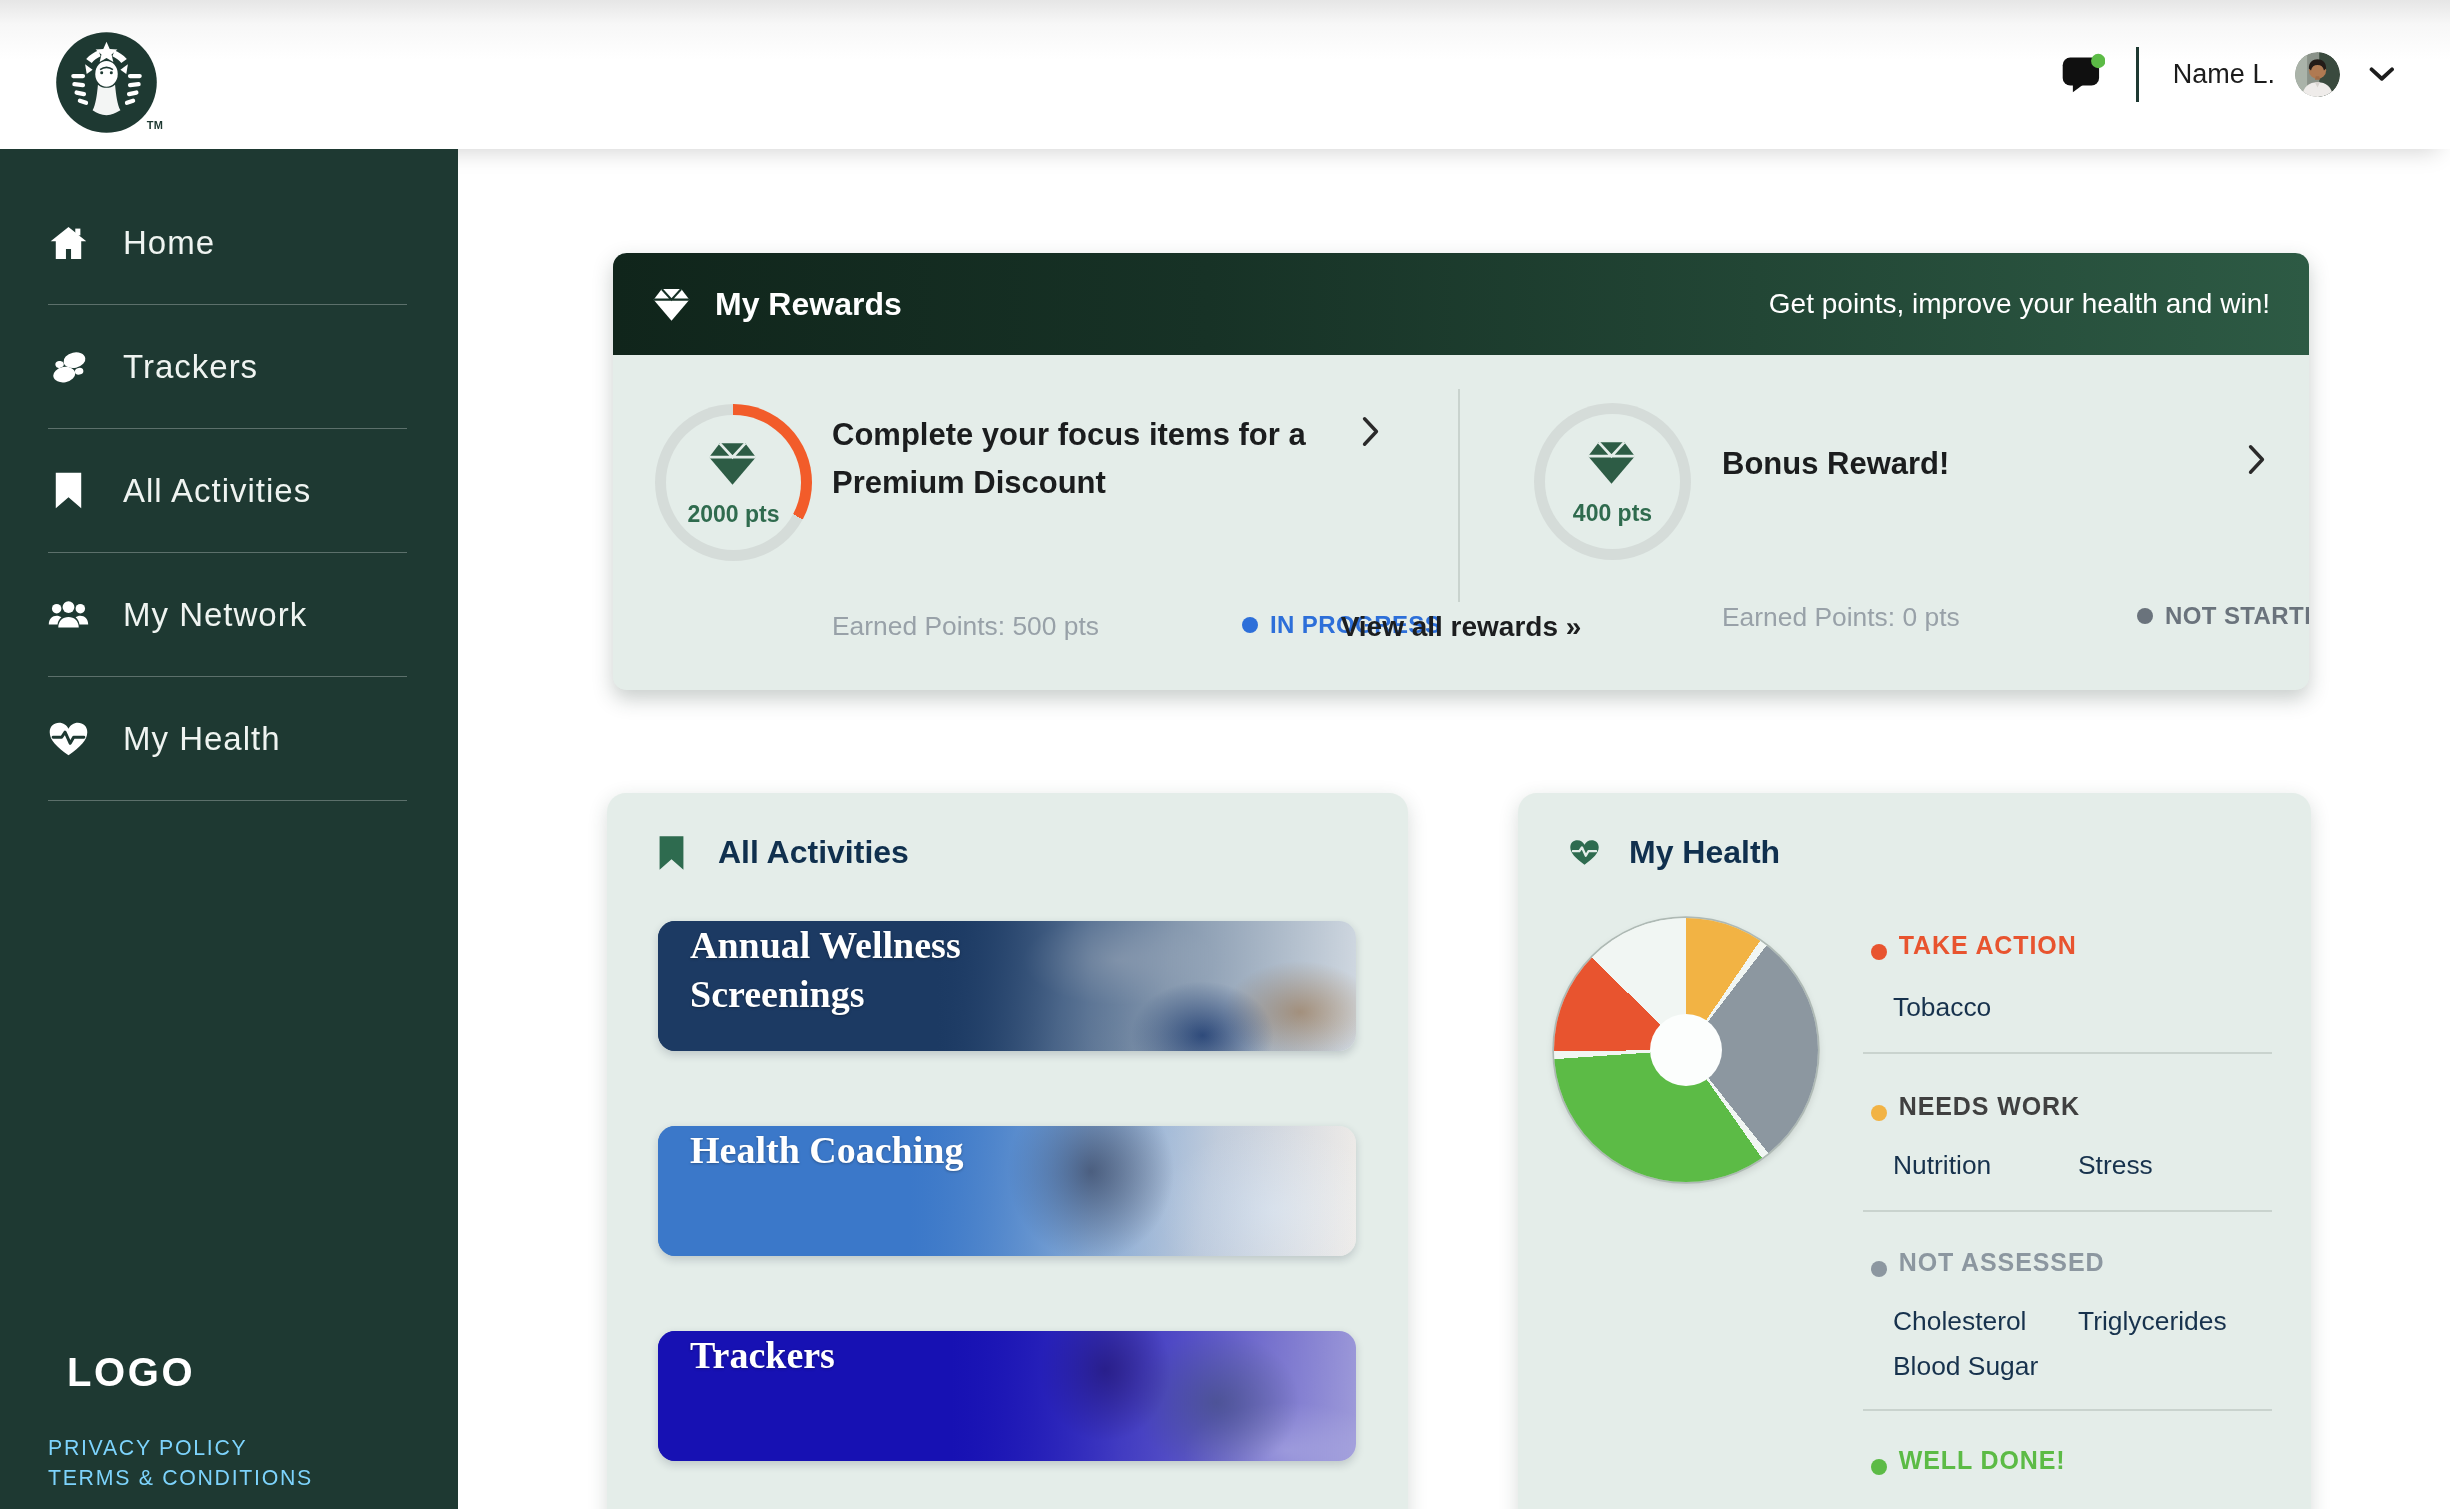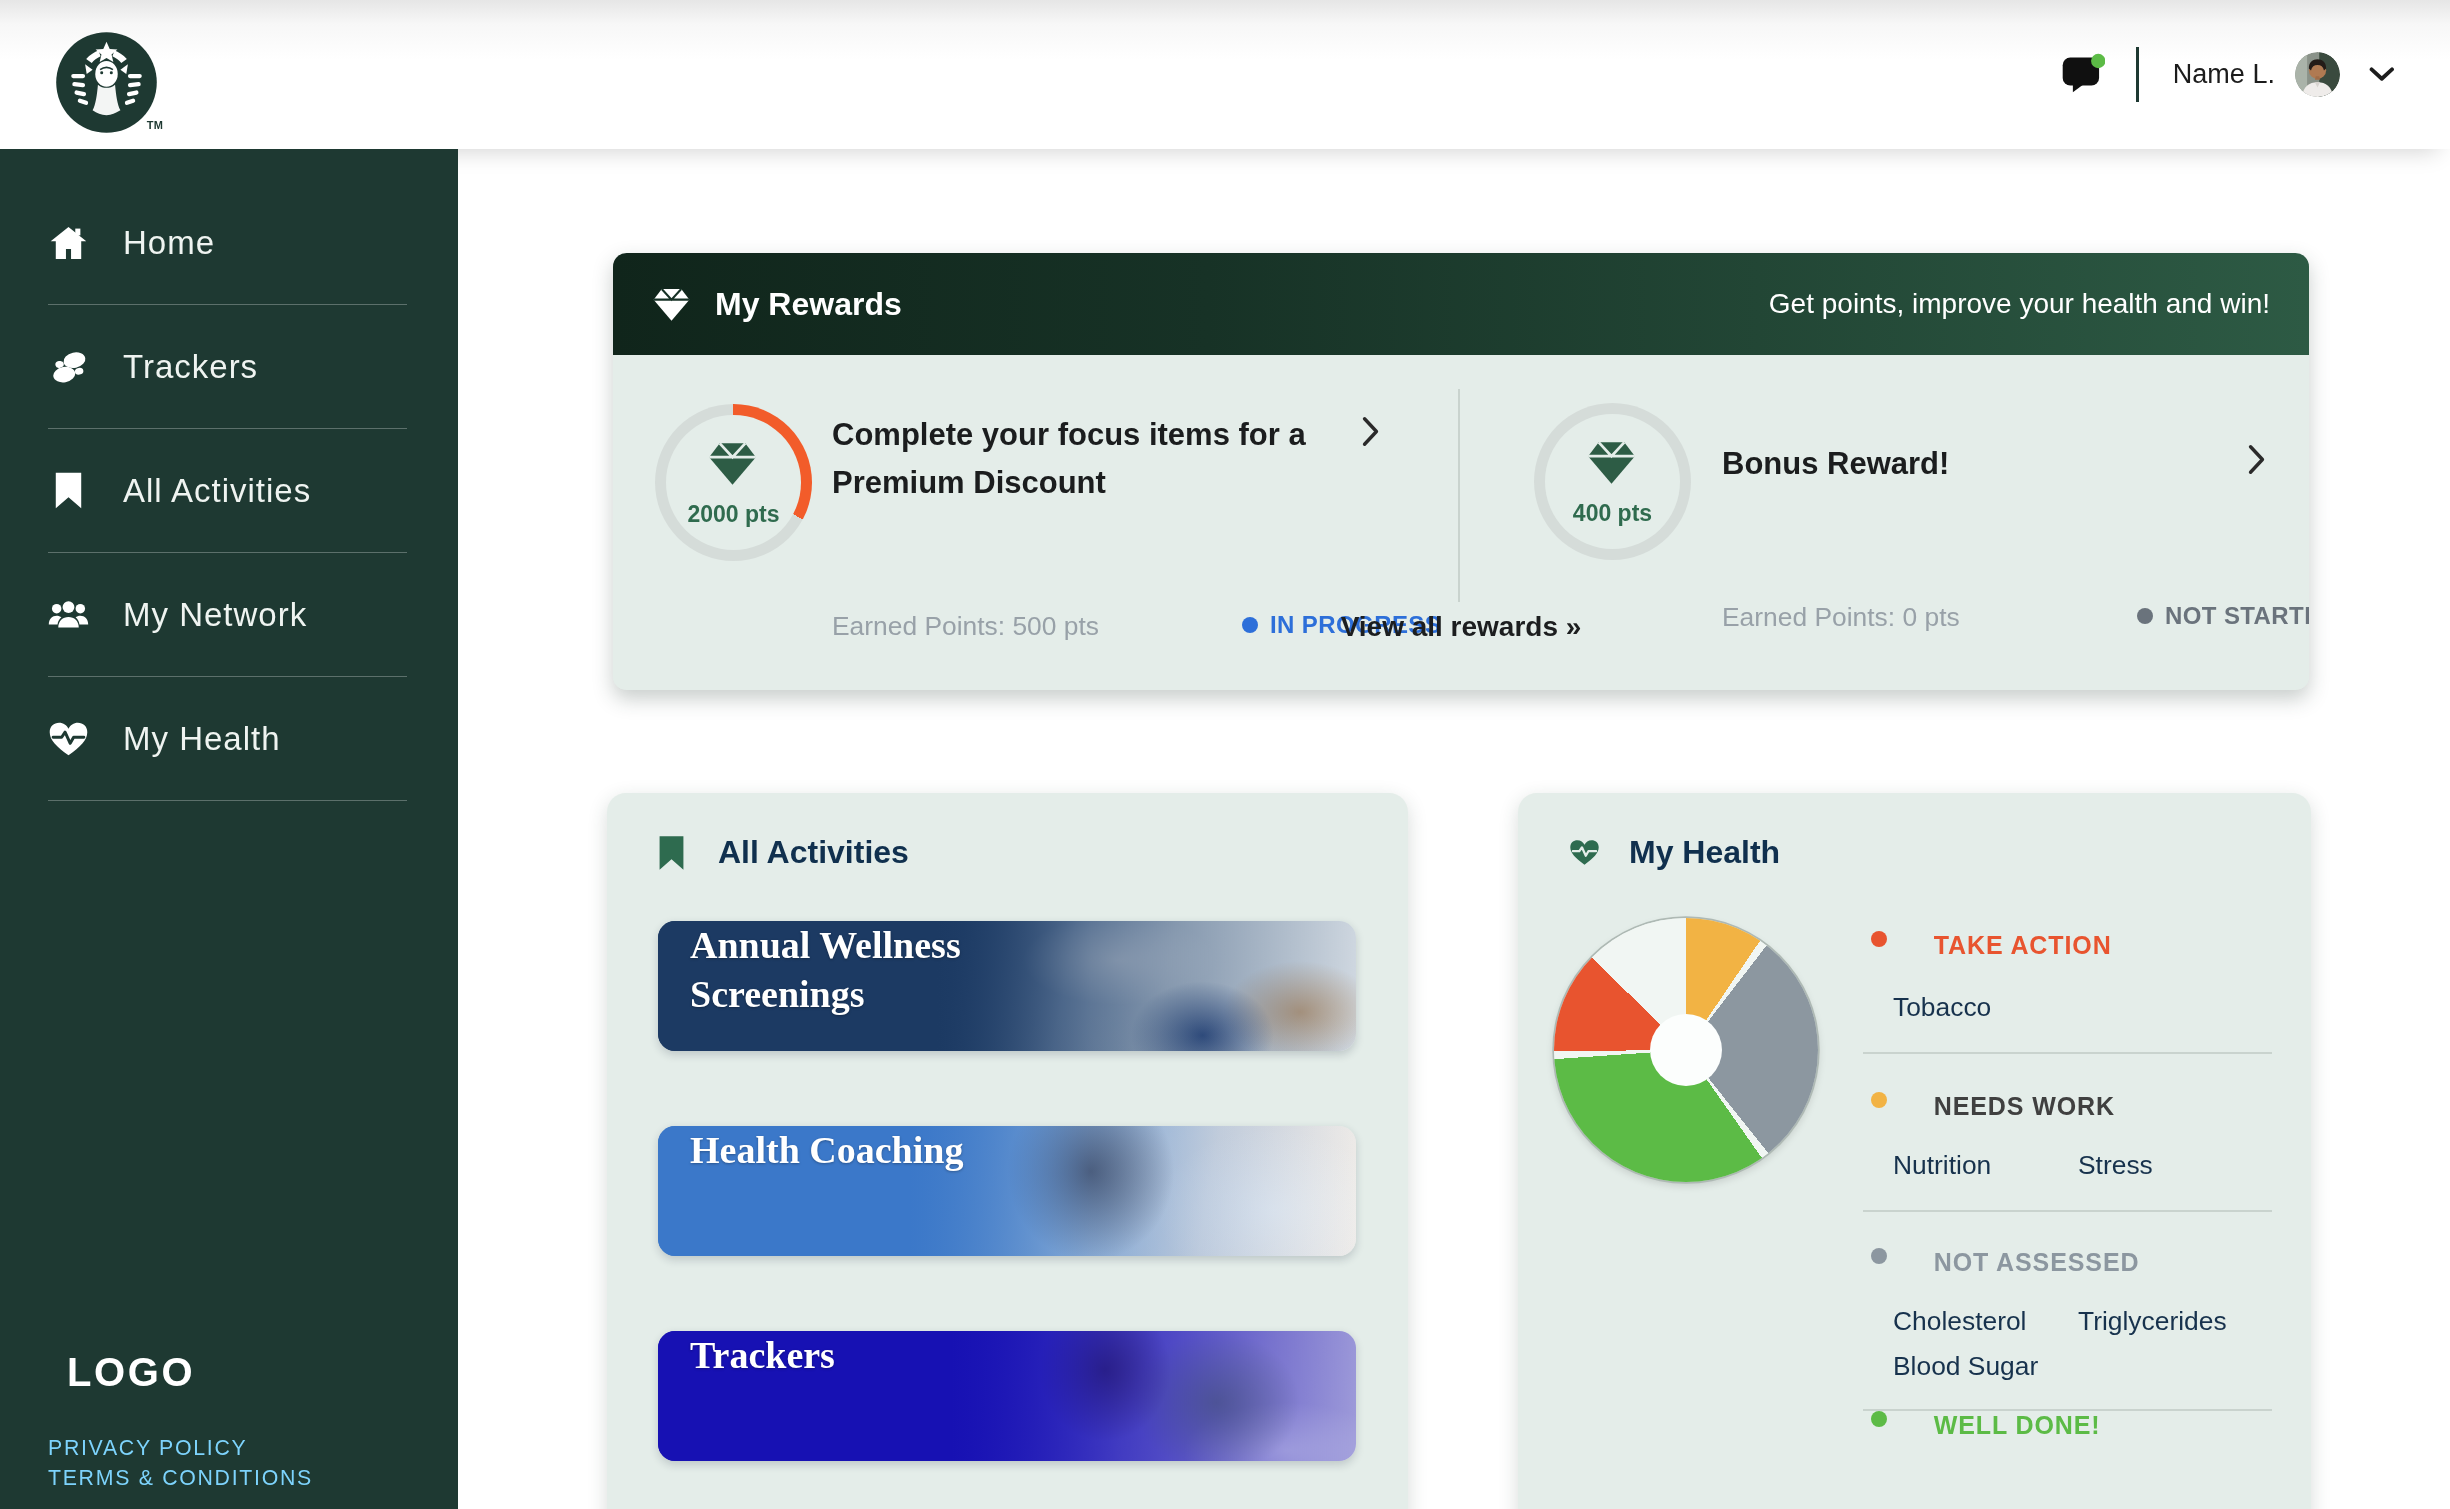--- a/index.html
+++ b/index.html
@@ -106,21 +106,21 @@
   .banner3::before { content:""; position:absolute; inset:0;
     background:linear-gradient(90deg, var(--theme3) 0%, var(--theme3) 42%, rgba(23,17,179,.6) 66%, rgba(23,17,179,.3) 100%); }
   .banner-title { position:relative; z-index:2; }
 
   
   .donut { position:absolute; left:36px; top:125px; width:264px; height:264px; border-radius:50%;
     box-shadow:0 0 0 1.7px #aeb9b4, 0 3.4px 8.5px rgba(0,0,0,.15); }
   .donut::after { content:""; position:absolute; left:96px; top:96px; width:72px; height:72px;
     border-radius:50%; background:#FCFEFD; }
   .legend { position:absolute; left:345px; top:0; width:411px; }
-  .lg-head { position:absolute; left:7.7px; display:flex; align-items:flex-start;gap:35px; }
+  .lg-head { position:absolute; left:7.7px; display:flex; align-items:flex-end; }
   .lg-dot { width:16px; height:16px; border-radius:50%; margin-right:12px; flex:none; }
   .lg-label { font-size:25px; font-weight:700; letter-spacing:0.9px; white-space:nowrap; }
   .lg-items { position:absolute; left:30px; display:flex; }
   .lg-item { font-size:26.4px; color:#17324D; width:185px; }
   .lg-item.solo { width:auto; }
   .lg-div { position:absolute; left:0; width:409px; height:1.7px; background:#c9d3ce; }
 
   svg { display:block; }
 </style>
 </head>
@@ -390,21 +390,21 @@
       </div>
       <div class="lg-items" style="top:513px">
         <span class="lg-item">Cholesterol</span>
         <span class="lg-item solo">Triglycerides</span>
       </div>
       <div class="lg-items" style="top:558px">
         <span class="lg-item solo">Blood Sugar</span>
       </div>
       <div class="lg-div" style="top:616px"></div>
 
-      <div class="lg-head" style="top:618px">
+      <div class="lg-head" style="top:653px">
         <span class="lg-dot" style="background-color: rgb(92, 187, 70);"></span>
         <span class="lg-label" style="color: rgb(92, 187, 70);">WELL DONE!</span>
       </div>
     </div>
   </div>
 
 </div>
 
 
 </body></html>

